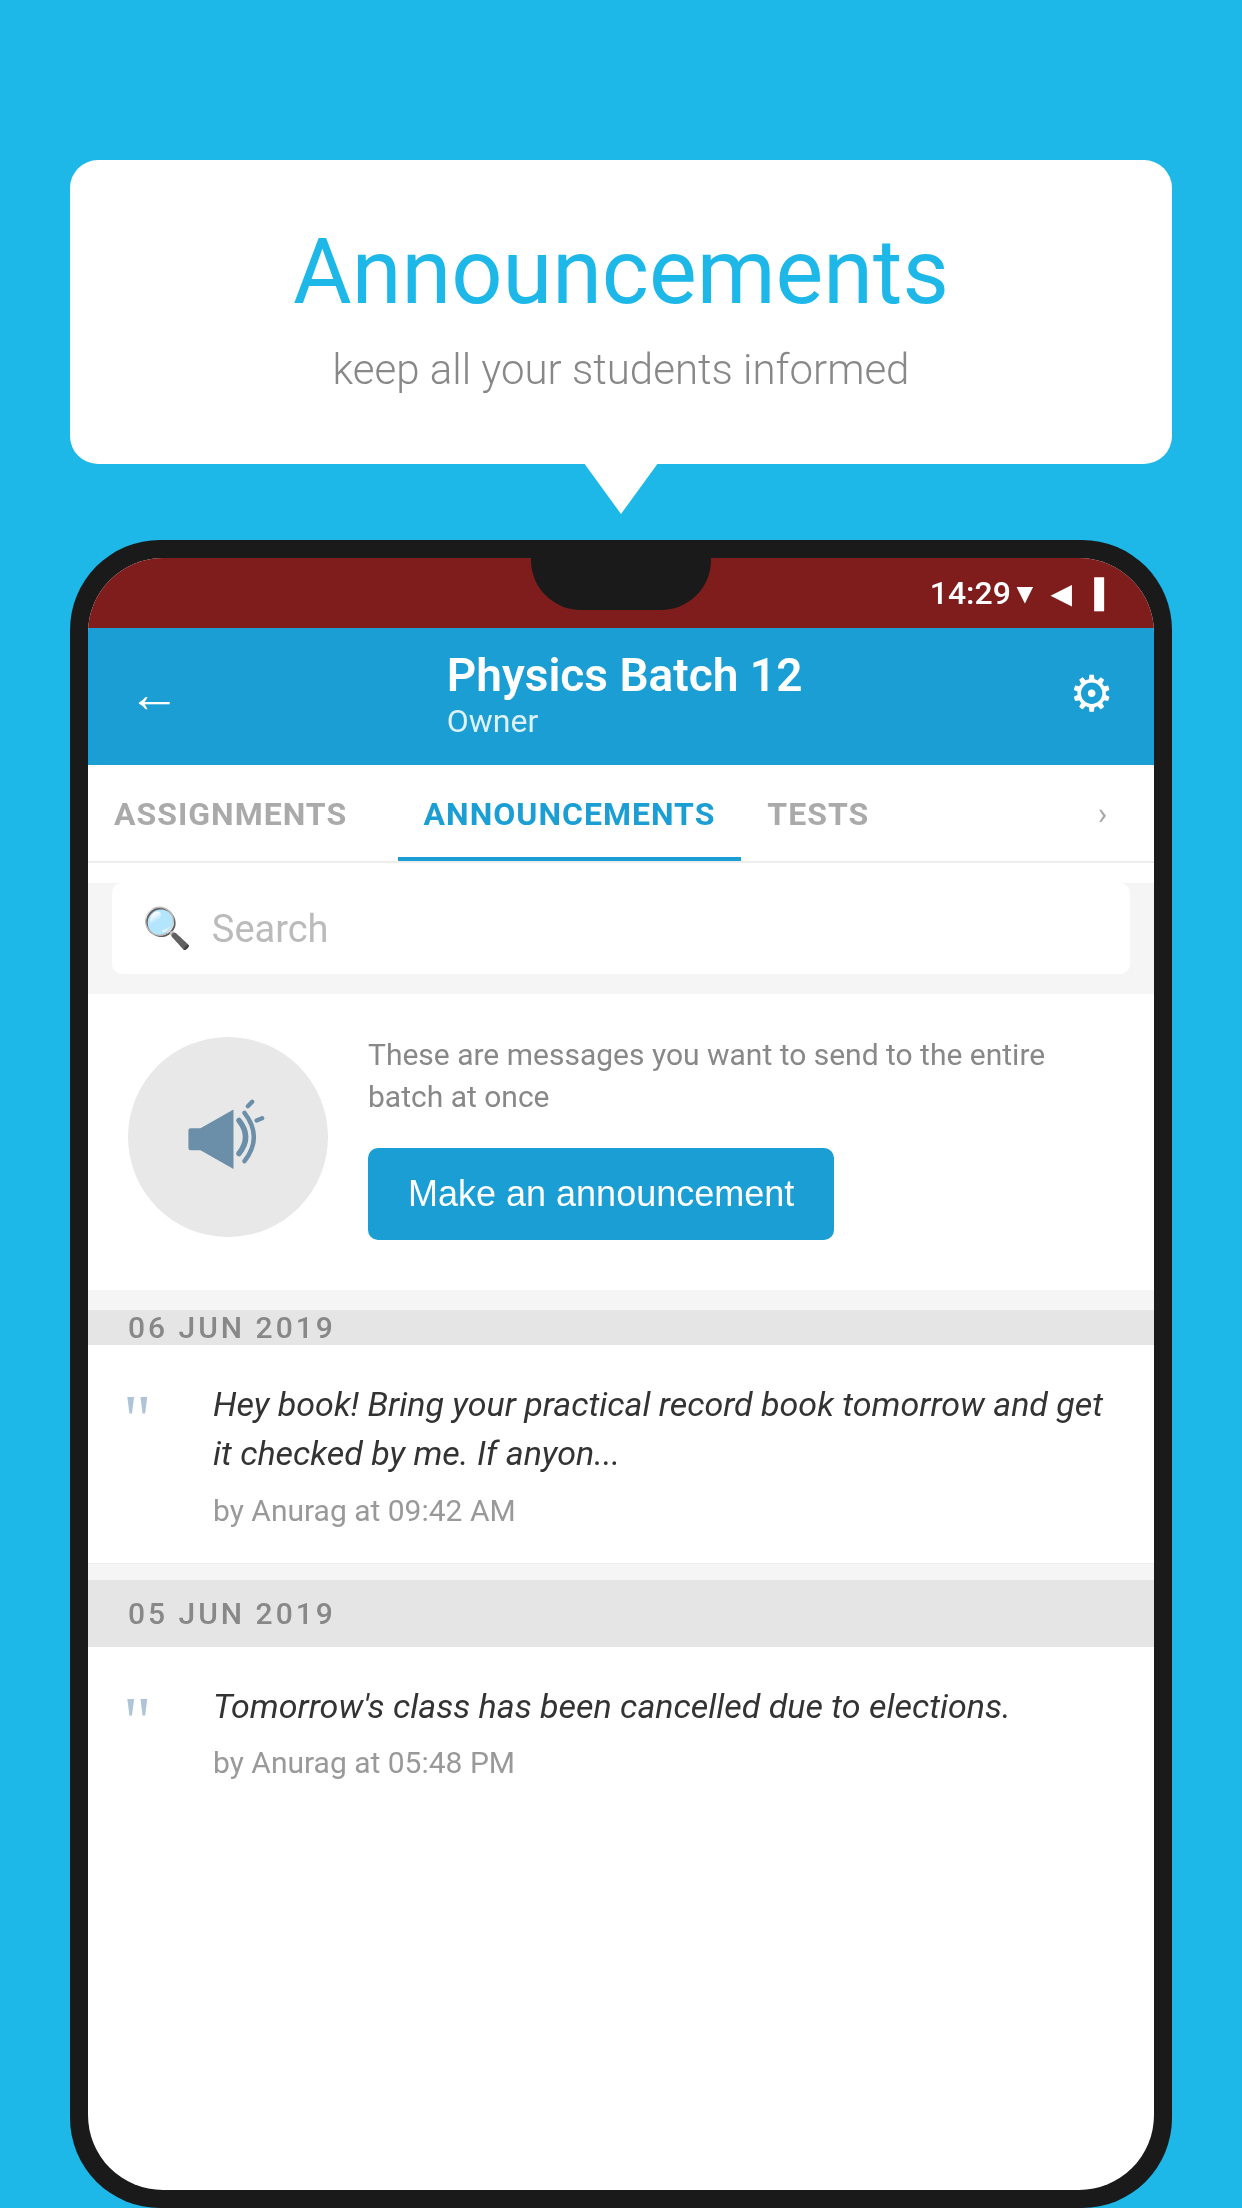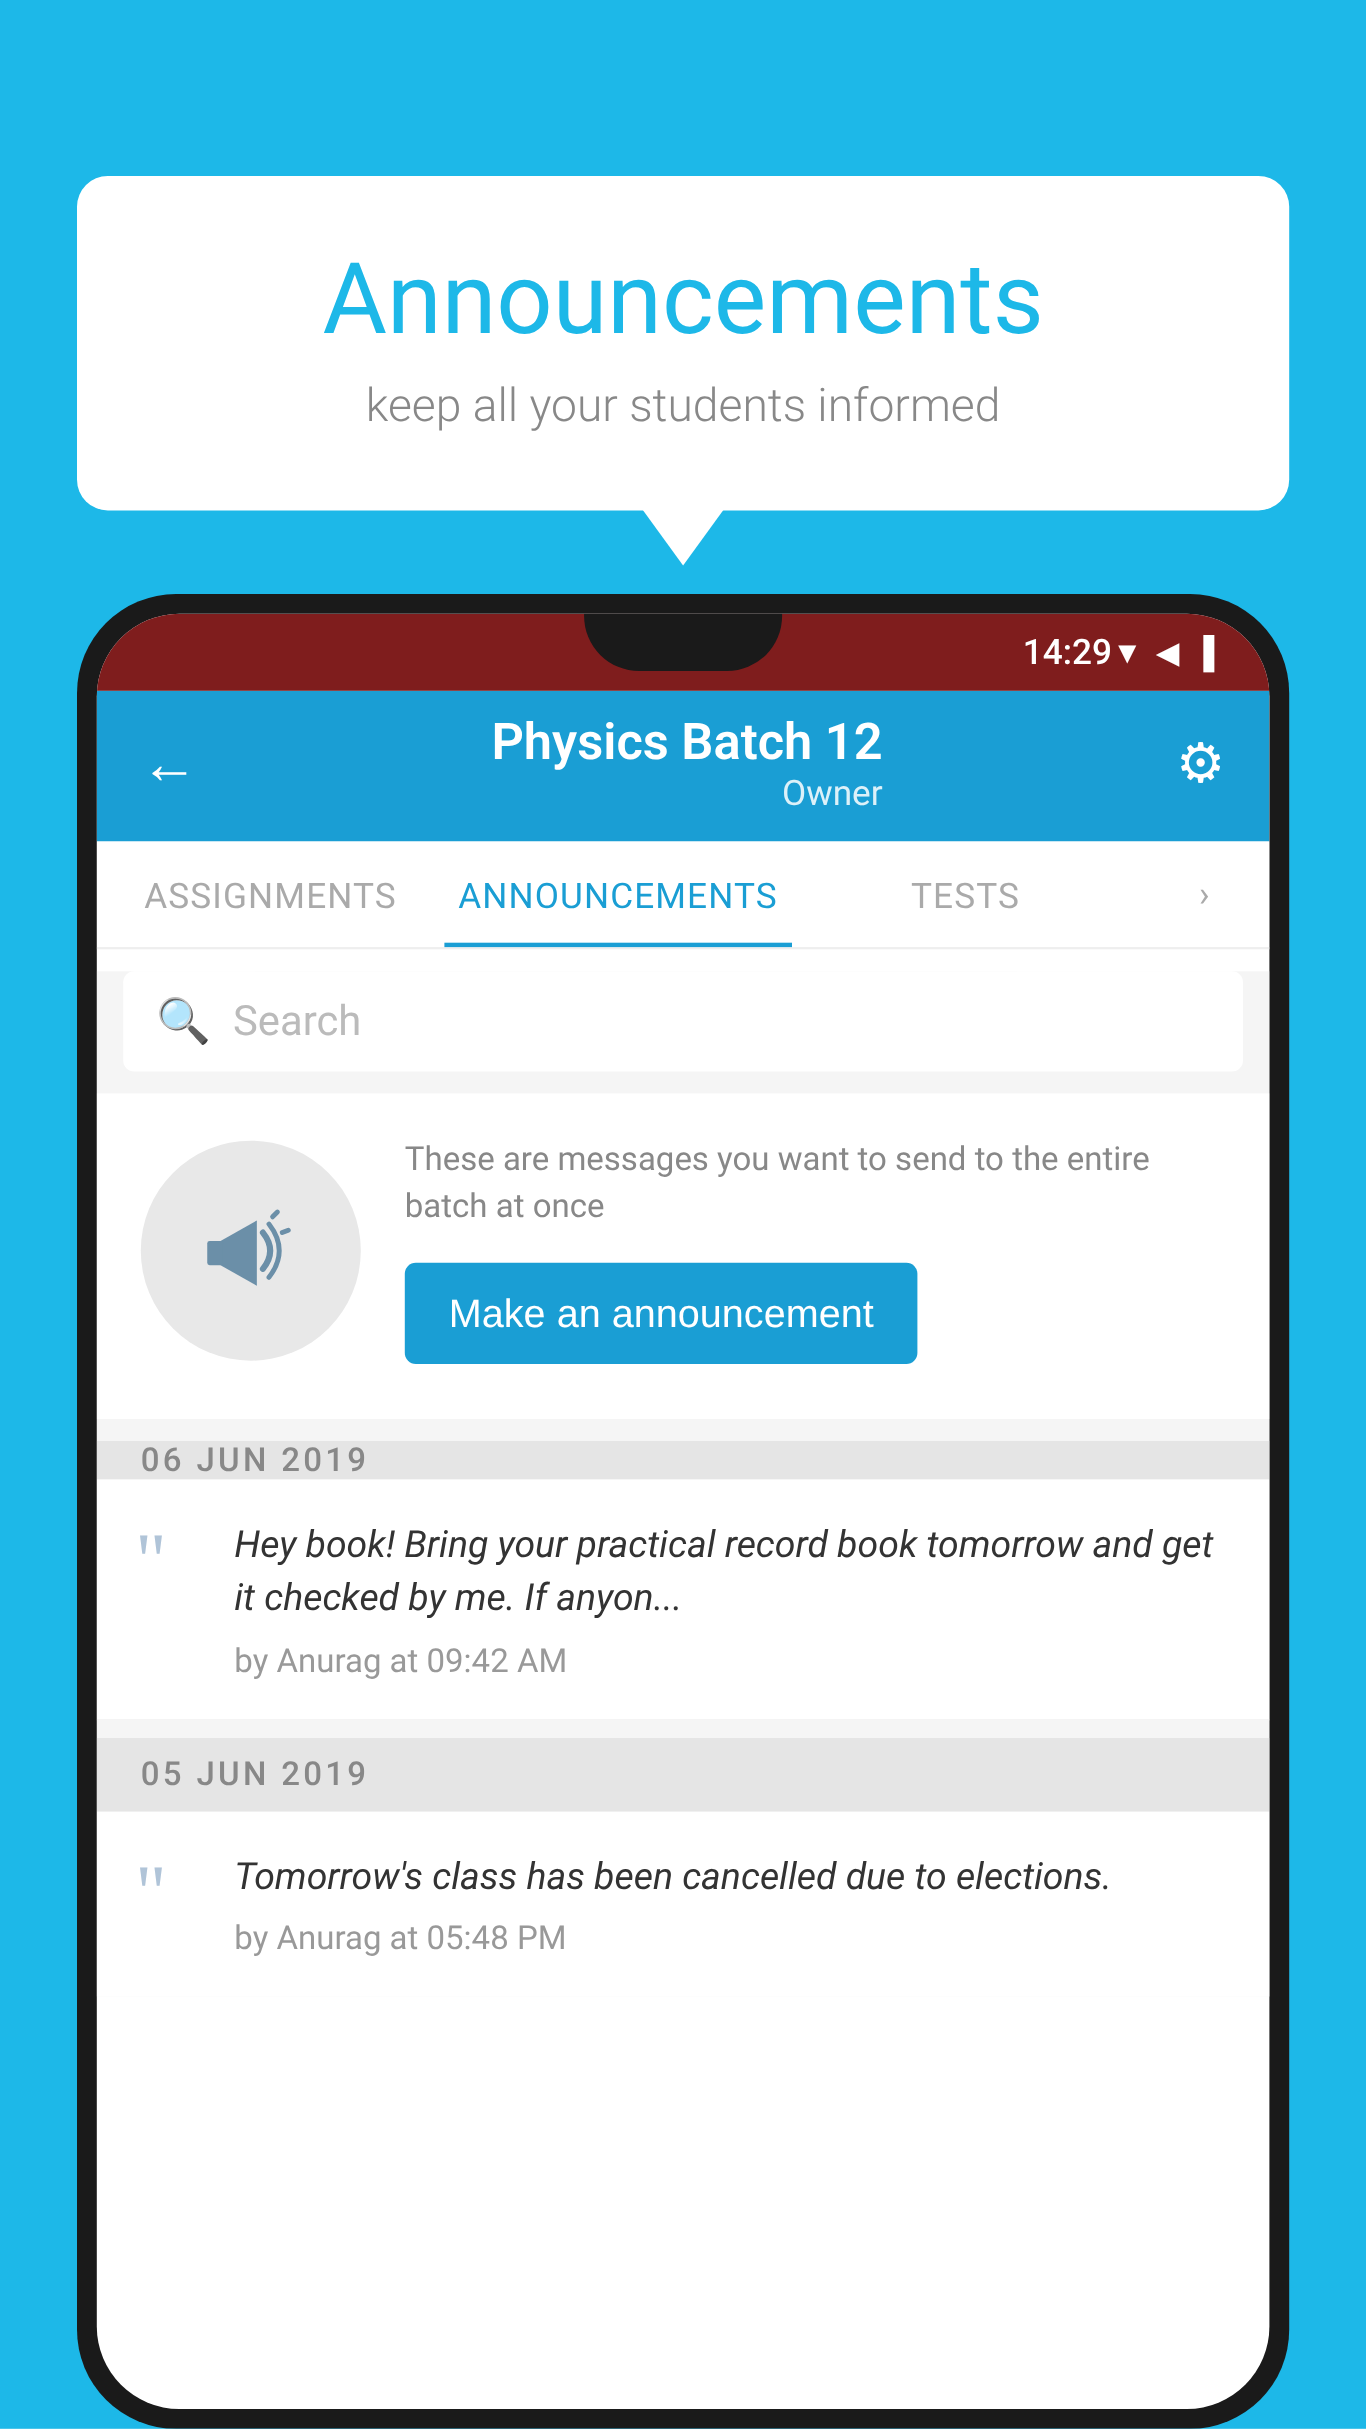--- a/index.html
+++ b/index.html
@@ -116,21 +116,21 @@
       display: flex;
       align-items: center;
       justify-content: space-between;
     }
     .app-bar-back {
       color: white;
       font-size: 52px;
       font-weight: 300;
     }
     .app-bar-center {
-      text-align: right;
+      text-align: left;
     }
     .app-bar-title {
       color: white;
       font-size: 46px;
       font-weight: 600;
     }
     .app-bar-subtitle {
       color: rgba(255,255,255,0.85);
       font-size: 32px;
     }
@@ -140,24 +140,24 @@
     }
 
     
     .tabs {
       background: white;
       display: flex;
       border-bottom: 2px solid #eee;
     }
     .tab {
       flex: 1;
-      text-align: center;
-      padding: 30px 10px 24px;
+      text-align: left;
+      padding: 30px 26px 24px;
       font-size: 32px;
-      font-weight: 400;
+      font-weight: 700;
       color: #aaa;
       border-bottom: 4px solid transparent;
       letter-spacing: 1px;
     }
     .tab.active {
       color: #1a9ed4;
       border-bottom: 4px solid #1a9ed4;
     }
     .tab-more {
       flex: 0.4;

